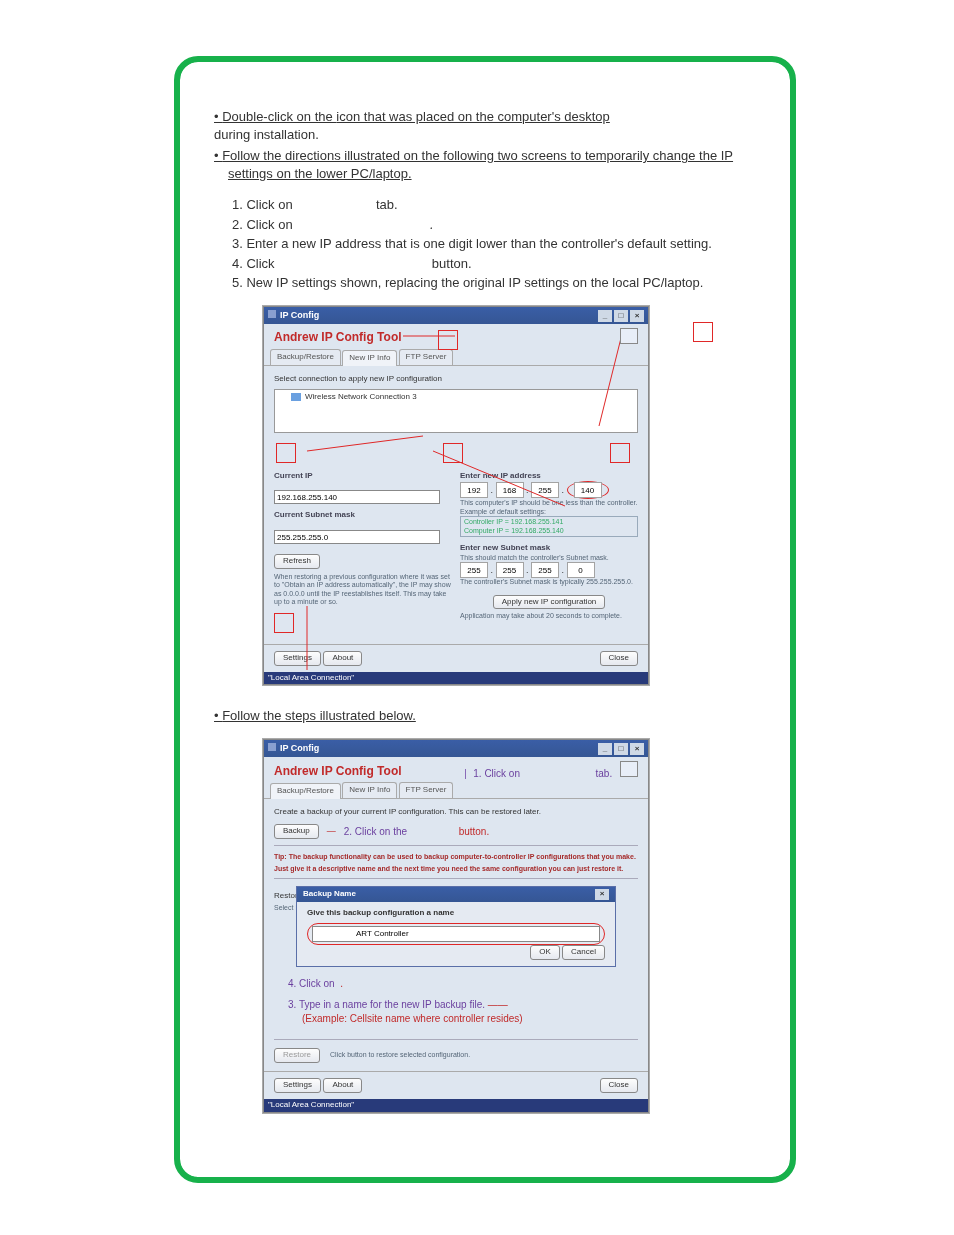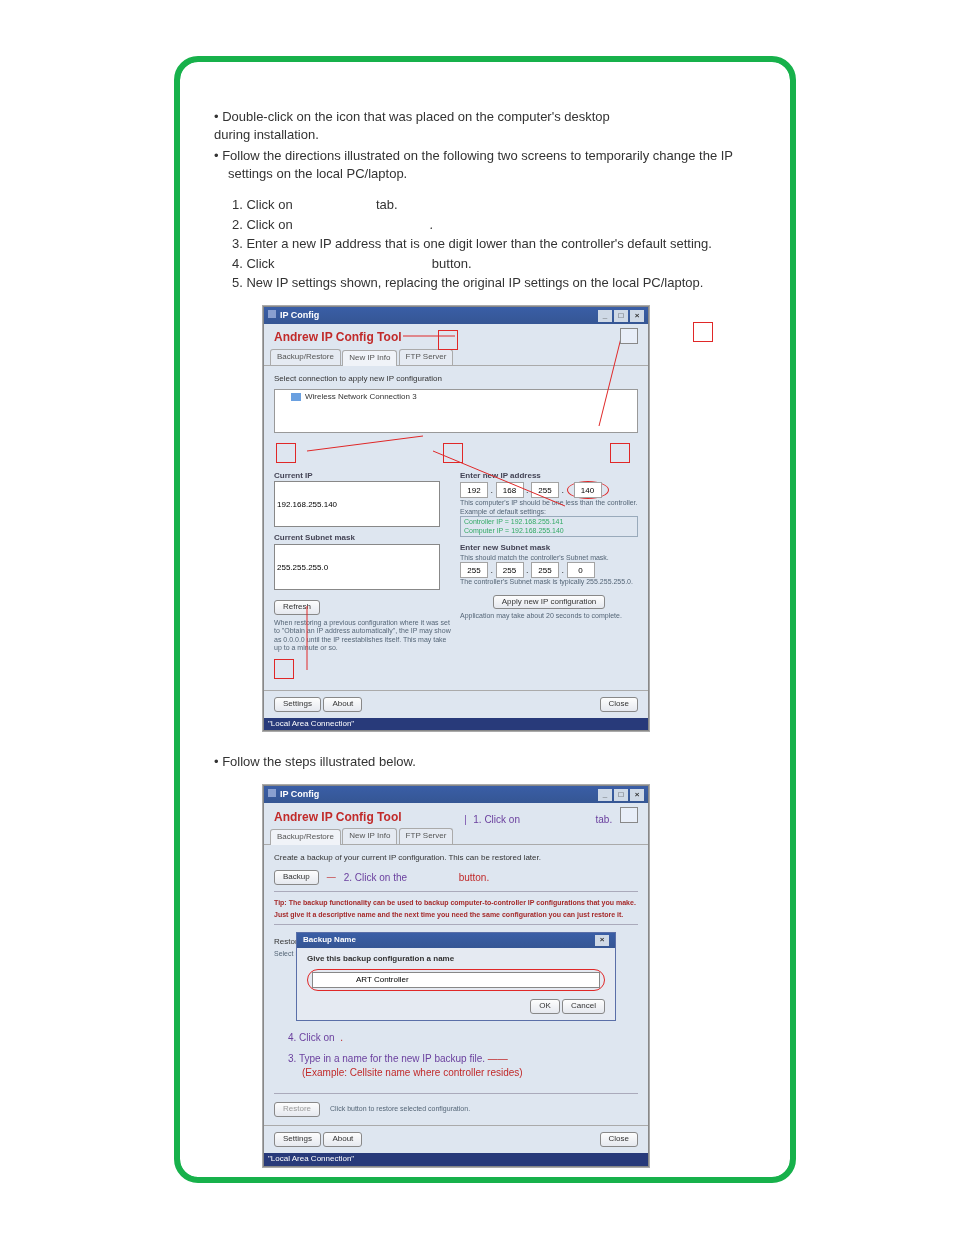--- a/index.html
+++ b/index.html
@@ -1,20 +1,20 @@
 <!DOCTYPE html>
 <html><head>
 <meta charset="utf-8">
 <style>
   html, body { margin:0; padding:0; font-family: Arial, Helvetica, sans-serif; background:#fff; }
   .page { width:954px; height:1235px; position:relative; background:#fff; }
   .outer-border { position:absolute; inset:56px 158px 52px 174px; border:6px solid #17b14b; border-radius:24px; box-sizing:border-box; }
   .inner-border { position:absolute; inset:60px 162px 56px 178px; border:2px solid #17b14b; border-radius:20px; box-sizing:border-box; }
   .content { position:absolute; top:104px; left:206px; right:186px; font-size:13px; color:#333; line-height:1.35; }
-  .bullet-list { margin:0 0 14px 0; padding:0; list-style:none; }
+  .bullet-list { margin:0 0 14px 0; padding:0; list-style:none;text-decoration:underline; }
   .bullet-list > li::before { content:"•  "; color:#333; }
   .bullet-list > li { margin:4px 0 4px 8px; text-indent:-14px; padding-left:14px; }
   .num-list { margin:2px 0 10px 26px; padding:0; list-style:none; }
   .num-list > li { margin:2px 0; }
   .inline-em { font-style:italic; }
   .win { width:384px; background:#dee6f0; border:1px solid #888; box-shadow:0 0 0 1px #aaa; font-size:9px; color:#333; }
   .win-title { background:linear-gradient(#3a5ea6,#355694); color:#fff; padding:2px 4px; display:flex; align-items:center; justify-content:space-between; font-size:9px; font-weight:600; }
   .wctrls span { display:inline-block; width:14px; height:12px; background:#cfd9e6; margin-left:2px; font-size:8px; text-align:center; line-height:12px; color:#333; }
   .head-bar { padding:4px 10px 2px 10px; display:flex; justify-content:space-between; align-items:center; }
   .app-title { color:#c12a2a; font-weight:700; font-size:12px; }
@@ -24,21 +24,21 @@
   .win-body { padding:8px 10px; }
   .sect-label-bold { font-weight:400; font-size:8px; }
   .net-box { margin-top:4px; border:1px solid #999; height:42px; background:#fff; font-size:8px; }
   .net-row { padding:2px 16px; display:flex; align-items:center; gap:4px; }
   .net-row.sel { background:#264c8a; color:#fff; }
   .ellipse-h { border:1px solid #e02828; border-radius:50%/50%; padding:0 6px; display:inline-block; }
   .ellipse-h2 { border:1px solid #e02828; border-radius:12px; padding:0 6px; display:inline-block; }
   .cols { display:flex; gap:8px; margin-top:8px; }
   .col { flex:1; }
   .tiny-label { color:#445; font-weight:700; font-size:8px; }
-  .tiny-in { display:block; width:90%; height:12px; border:1px solid #888; background:#fff; font-size:8px; padding:16px 2px; margin-top:0; }
+  .tiny-in { display:block; width:90%; height:12px; border:1px solid #888; background:#fff; font-size:8px; padding:0 2px; margin-top:9px; }
   .btn-xp { display:inline-block; border:1px solid #888; background:linear-gradient(#fdfdfd,#e6e9ef); border-radius:3px; padding:1px 8px; font-size:8px; }
   .ip-quad input { width:22px; height:12px; font-size:8px; border:1px solid #a3a3a3; text-align:center; }
   .ip-quad { white-space:nowrap; }
   .tiny-txt { font-size:7px; color:#567; line-height:1.2; }
   .win-foot { border-top:1px solid #aaa; padding:6px 10px; display:flex; justify-content:space-between; }
   .status-strip { background:#283a7a; color:#fff; font-size:8px; padding:1px 4px; }
   
   .mark-box { width:18px; height:18px; border:1px solid #e02828; display:inline-block; }
   .redline { stroke:#e02828; stroke-width:1; fill:none; }
   .svg-over { position:absolute; left:0; top:0; pointer-events:none; }
@@ -66,21 +66,21 @@
   <div class="inner-border"></div>
 
   <div class="content">
 
     <ul class="bullet-list">
       <li>
         <span>Double-click on the </span>
         <span> icon that was placed on the computer's desktop</span><br>
         <span style="display:inline-block; text-indent:0; margin-left:-14px;">during   installation.</span>
       </li>
-      <li>Follow the directions illustrated on the following two screens to temporarily change the IP settings on the local PC/laptop.</li>
+      <li>Follow the directions illustrated on the following two screens to temporarily change the IP settings on the lower PC/laptop.</li>
     </ul>
 
     <ol class="num-list">
       <li>
         <span>1. Click on </span>
         <span style="display:inline-block; width:76px;"></span>
         <span> tab.</span>
       </li>
       <li>
         <span>2. Click on </span>
@@ -240,21 +240,21 @@
           <div class="backup-dialog" style="margin-top:-26px;">
             <div class="dlg-title">
               <span>Backup Name</span>
               <span style="background:#cfd9e6;color:#333;width:14px;text-align:center;">×</span>
             </div>
             <div class="dlg-body">
               <div style="font-weight:700;">Give this backup configuration a name</div>
               <span class="ellipse-h2" style="display:inline-block; margin-top:4px; padding:2px 4px;">
                 <input class="dlg-in" style="width: 240px; padding-left: 43px;" value="ART Controller">
               </span>
-              <div style="text-align:right; margin-top:8px;">
+              <div style="text-align:right; ">
                 <span class="btn-xp ellipse-h">OK</span>
                 <span class="btn-xp">Cancel</span>
               </div>
             </div>
           </div>
 
           <div style="margin:8px 14px 2px 14px;">
             <div class="call-purple">
               <span>4. Click on </span><span class="call-red">&nbsp;.</span>
             </div>

